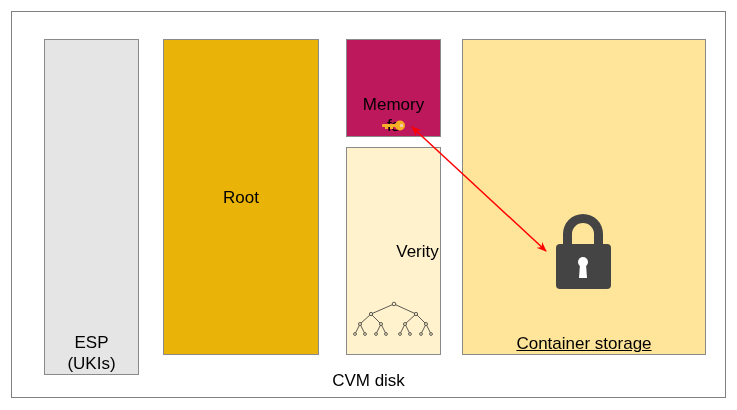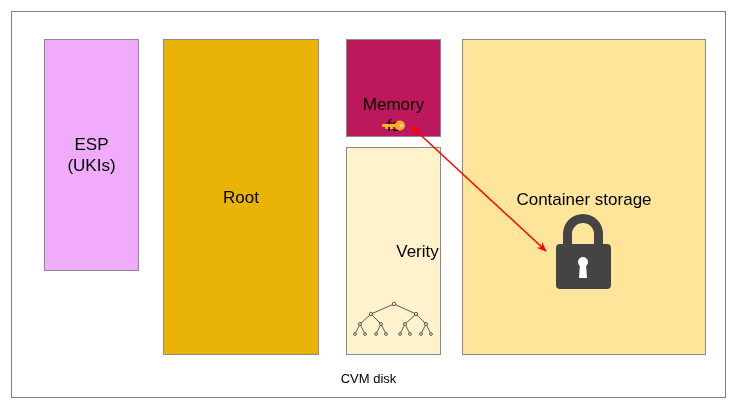--- a/index.html
+++ b/index.html
@@ -3,29 +3,29 @@
   <meta charset="utf-8">
   <style>
     html, body { margin: 0; padding: 0; background: #ffffff; }
     body { width: 737px; height: 410px; position: relative; overflow: hidden;
            font-family: "Liberation Sans", sans-serif; color: #000; }
     .outer { position: absolute; left: 11px; top: 11px; width: 715px; height: 387px;
              border: 1px solid #808080; box-sizing: border-box; background: #fff; }
     .part { position: absolute; box-sizing: border-box; border: 1px solid #8a8a8a;
             display: flex; align-items: center; justify-content: center; text-align: center;
             font-size: 17px; line-height: 21px; }
-    .esp { left: 44px; top: 39px; width: 95px; height: 232px; background: #f0abfc; }
+    .esp { left: 44px; top: 39px; width: 95px; height: 336px; background: #e5e5e5; align-items: flex-end; }
     .root { left: 163px; top: 39px; width: 156px; height: 316px; background: #eab308; }
     .memfs { left: 346px; top: 39px; width: 95px; height: 98px; background: #be185d;
              align-items: flex-end; padding-top: 29px; }
     .verity { left: 346px; top: 147px; width: 95px; height: 208px; background: #fff2cc; padding-left: 48px; }
     .container { left: 462px; top: 39px; width: 244px; height: 316px; background: #ffe599;
-                 align-items: flex-start; padding-top: 149px; }
+                 align-items: flex-end; padding-top: 149px; text-decoration: underline; }
     .label { white-space: pre-line; }
-    .caption { position: absolute; left: 0; width: 737px; top: 371px; text-align: center; font-size: 13px; }
+    .caption { position: absolute; left: 0; width: 737px; top: 371px; text-align: center; font-size: 17px; }
     svg.overlay { position: absolute; left: 0; top: 0; }
   </style>
 </head>
 <body>
 
 <div class="outer"></div>
 
 <div class="part esp">
   <span class="label">ESP
 (UKIs)</span>

